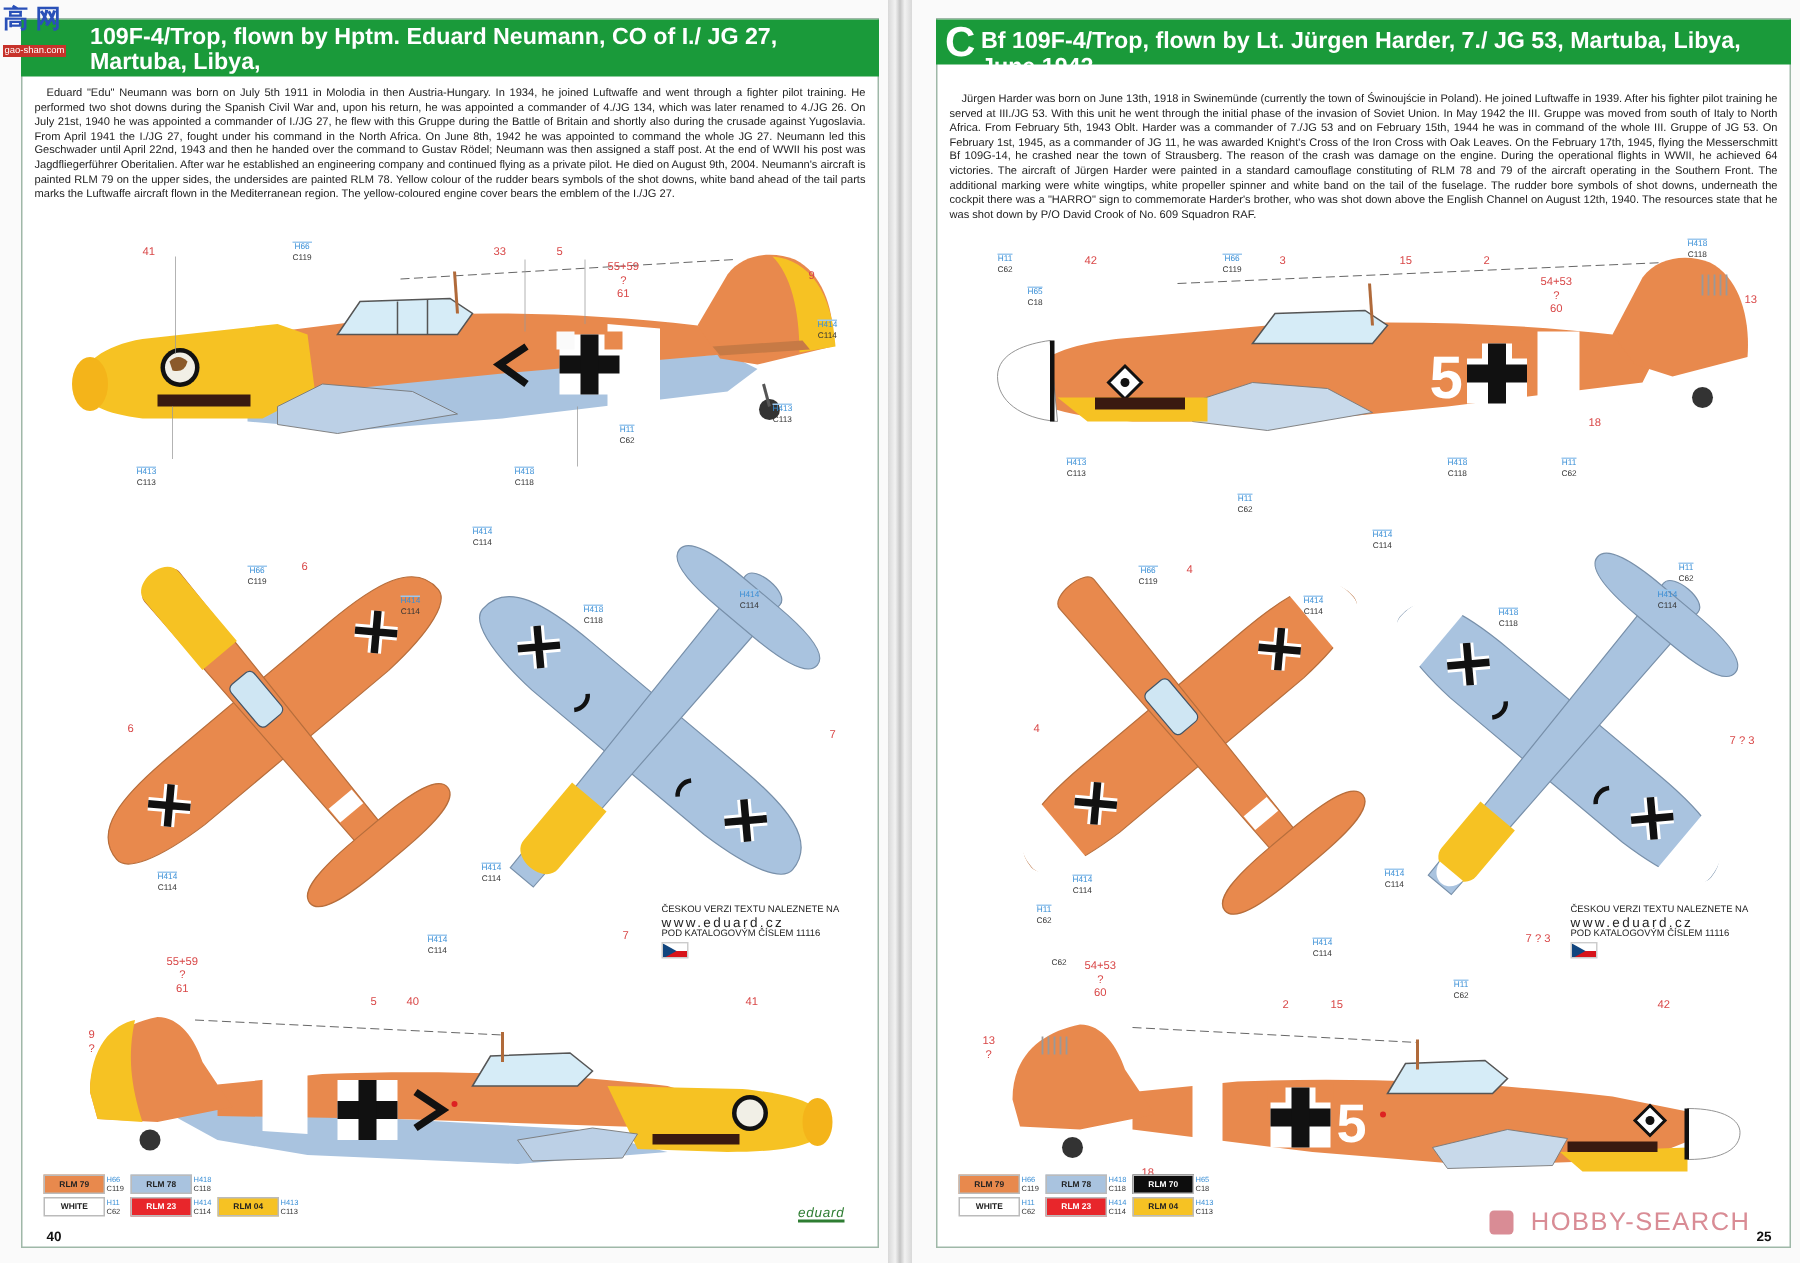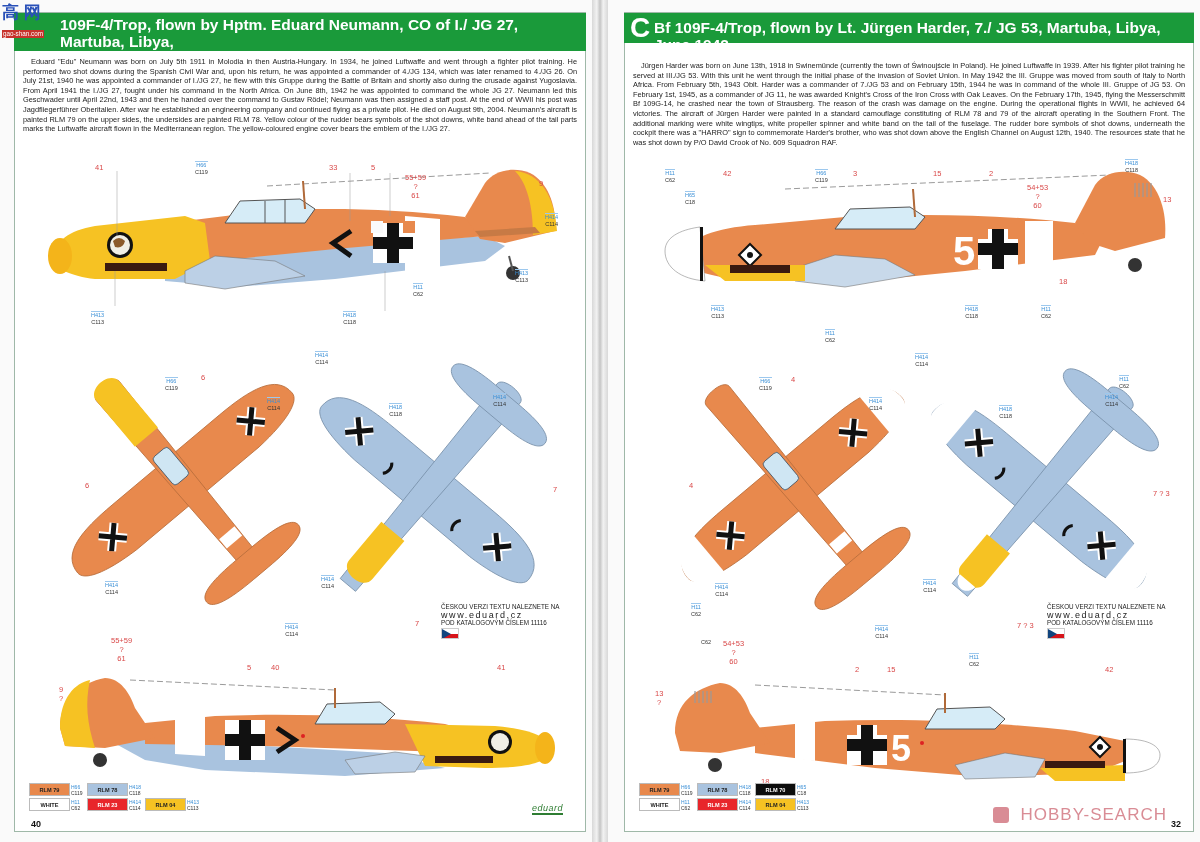--- a/index.html
+++ b/index.html
@@ -583,16 +583,16 @@
             <div class="sw-codes">
               <span class="h">H413</span>
               <span class="c">C113</span>
             </div>
           </div>
       </div>
       <div class="watermark">
         <span class="logo-box"></span>
         <span>HOBBY-SEARCH</span>
       </div>
-      <div class="page-num">32</div>
+      <div class="page-num">25</div>
     </div>
   </div>
 </div>
 
 </body></html>

